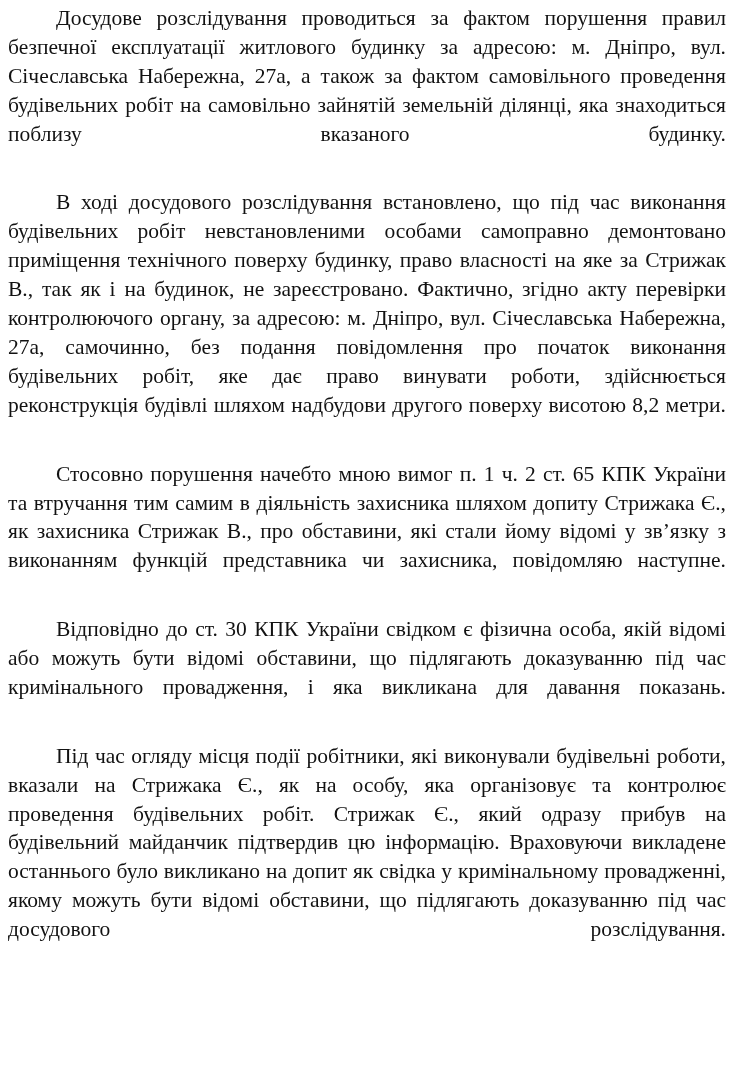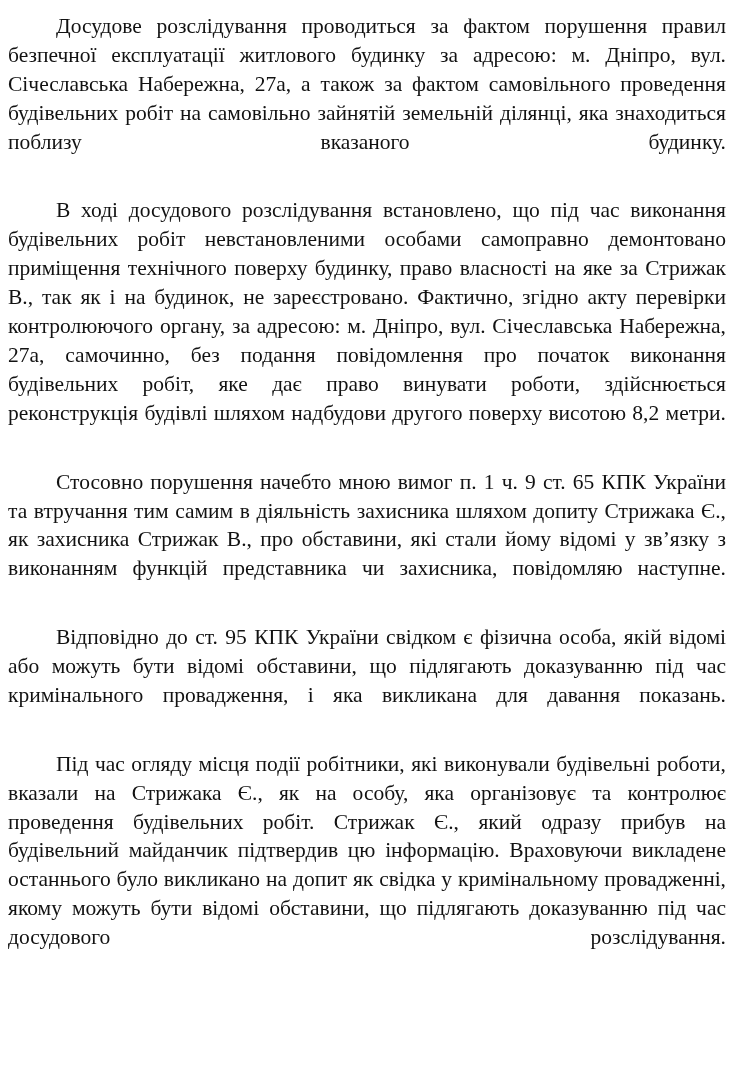--- a/index.html
+++ b/index.html
@@ -13,21 +13,21 @@
     height: 1089px;
     overflow: hidden;
     font-family: "Liberation Serif", "DejaVu Serif", serif;
     color: #121212;
     -webkit-font-smoothing: antialiased;
   }
   .page {
     box-sizing: border-box;
     width: 736px;
     height: 1089px;
-    padding: 12px 10px 0 8px;
+    padding: 4px 10px 0 8px;
     background: #ffffff;
   }
   .doc-body {
     display: block;
   }
   p.para {
     margin: 0 0 11px 0;
     font-size: 21.5px;
     line-height: 28.9px;
     text-align: justify;
@@ -47,18 +47,18 @@
     width: 100%;
   }
 </style>
 </head>
 <body>
 
 <div class="page">
   <div class="doc-body">
     <p class="para">Досудове розслідування проводиться за фактом порушення правил безпечної експлуатації житлового будинку за адресою: м. Дніпро, вул. Січеславська Набережна, 27а, а також за фактом самовільного проведення будівельних робіт на самовільно зайнятій земельній ділянці, яка знаходиться поблизу вказаного будинку.</p>
     <p class="para">В ході досудового розслідування встановлено, що під час виконання будівельних робіт невстановленими особами самоправно демонтовано приміщення технічного поверху будинку, право власності на яке за Стрижак В., так як і на будинок, не зареєстровано. Фактично, згідно акту перевірки контролюючого органу, за адресою: м. Дніпро, вул. Січеславська Набережна, 27а, самочинно, без подання повідомлення про початок виконання будівельних робіт, яке дає право винувати роботи, здійснюється реконструкція будівлі шляхом надбудови другого поверху висотою 8,2 метри.</p>
-    <p class="para">Стосовно порушення начебто мною вимог п. 1 ч. 9 ст. 65 КПК України та втручання тим самим в діяльність захисника шляхом допиту Стрижака Є., як захисника Стрижак В.,  про обставини, які стали йому відомі у зв’язку з виконанням функцій представника чи захисника, повідомляю наступне.</p>
-    <p class="para">Відповідно до ст. 95 КПК України свідком є фізична особа, якій відомі або можуть бути відомі обставини, що підлягають доказуванню під час кримінального провадження, і яка викликана для давання показань.</p>
+    <p class="para">Стосовно порушення начебто мною вимог п. 1 ч. 2 ст. 65 КПК України та втручання тим самим в діяльність захисника шляхом допиту Стрижака Є., як захисника Стрижак В.,  про обставини, які стали йому відомі у зв’язку з виконанням функцій представника чи захисника, повідомляю наступне.</p>
+    <p class="para">Відповідно до ст. 30 КПК України свідком є фізична особа, якій відомі або можуть бути відомі обставини, що підлягають доказуванню під час кримінального провадження, і яка викликана для давання показань.</p>
     <p class="para">Під час огляду місця події робітники, які виконували будівельні роботи, вказали на Стрижака Є., як на особу, яка організовує та контролює проведення будівельних робіт. Стрижак Є., який одразу прибув на будівельний майданчик підтвердив цю інформацію. Враховуючи викладене останнього було викликано на допит як свідка у кримінальному провадженні, якому можуть бути відомі обставини, що підлягають доказуванню під час досудового розслідування.</p>
 
   </div>
 </div>
 
 </body></html>

